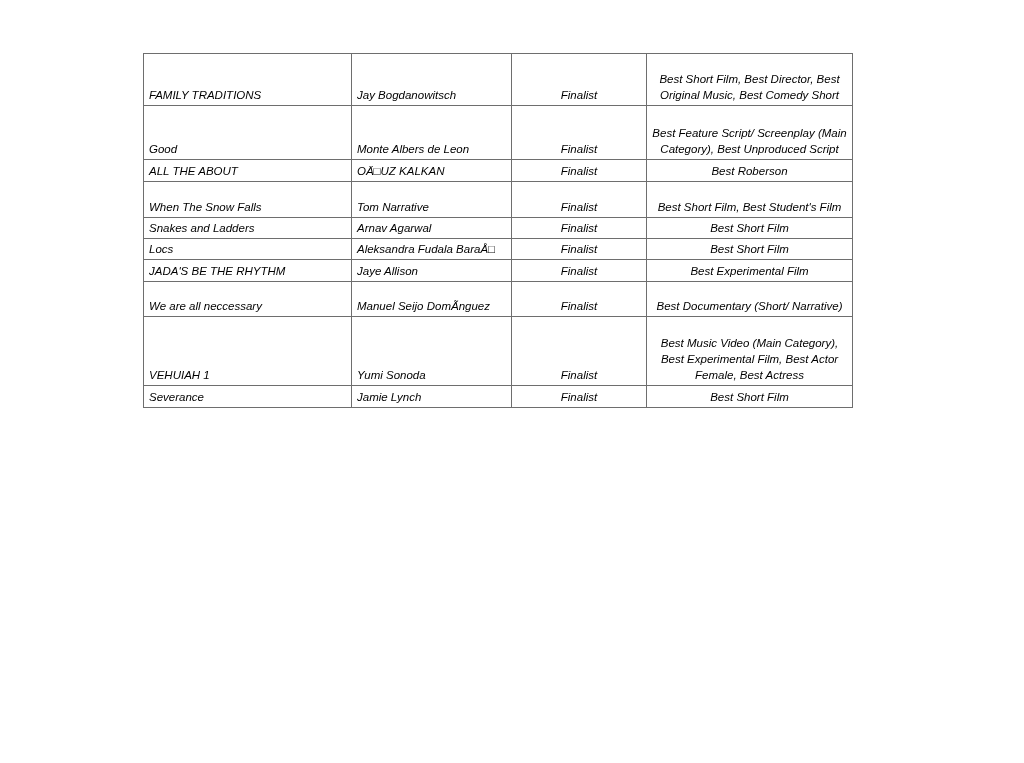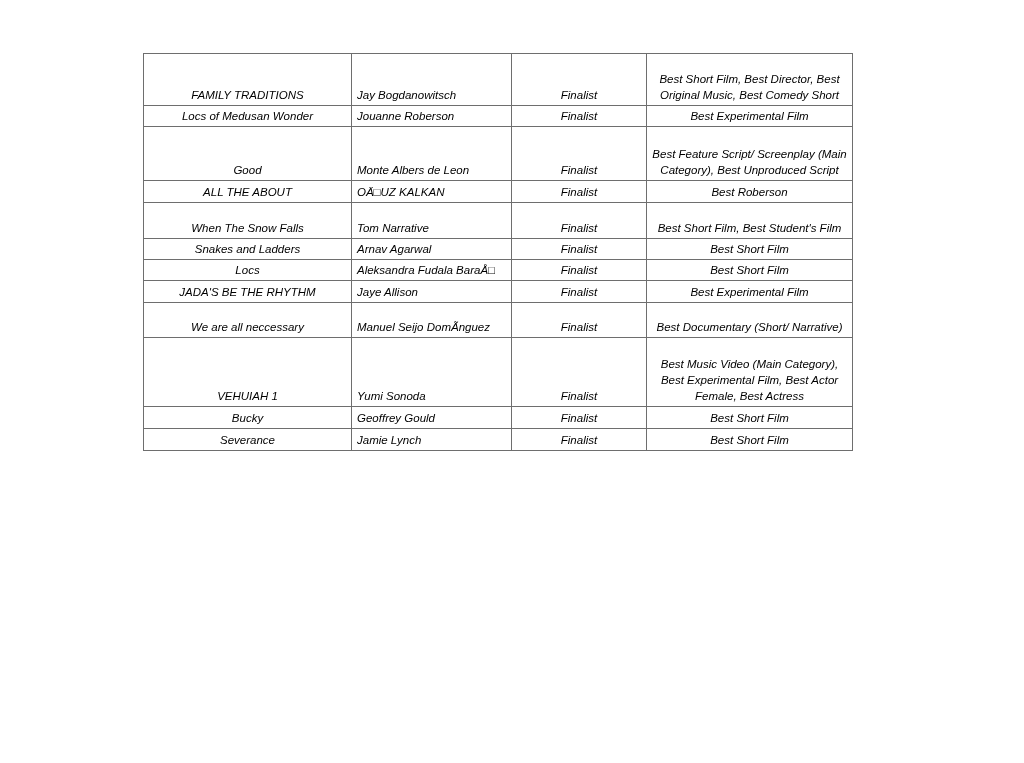--- a/index.html
+++ b/index.html
@@ -14,21 +14,21 @@
   table.results td{
     border:1px solid #6e6e6e;
     vertical-align:bottom;
     font-size:11.5px;
     line-height:16px;
     padding:2px 5px;
     color:#000000;
     background:#ffffff;
     font-style:italic;
   }
-  td.film{text-align:center;overflow:hidden;}
+  td.film{overflow:hidden;}
   td.person{text-align:left;white-space:nowrap;overflow:hidden;}
   td.status{text-align:center;overflow:hidden;}
   td.awards{text-align:center;overflow:hidden;}
 </style>
 </head>
 <body>
 
 <div class="canvas">
   <table class="results">
     <colgroup>
@@ -36,26 +36,20 @@
       <col style="width:160px">
       <col style="width:135px">
       <col style="width:206px">
     </colgroup>
     <tbody>
       <tr style="height:52px">
         <td class="film">FAMILY TRADITIONS</td>
         <td class="person">Jay Bogdanowitsch</td>
         <td class="status">Finalist</td>
         <td class="awards">Best Short Film, Best Director, Best Original Music, Best Comedy Short</td>
-      </tr>
-      <tr style="height:21px">
-        <td class="film">Locs of Medusan Wonder</td>
-        <td class="person">Jouanne Roberson</td>
-        <td class="status">Finalist</td>
-        <td class="awards">Best Experimental Film</td>
       </tr>
       <tr style="height:54px">
         <td class="film">Good</td>
         <td class="person">Monte Albers de Leon</td>
         <td class="status">Finalist</td>
         <td class="awards">Best Feature Script/ Screenplay (Main Category), Best Unproduced Script</td>
       </tr>
       <tr style="height:22px">
         <td class="film">ALL THE ABOUT</td>
         <td class="person">OÄ□UZ KALKAN</td>
@@ -92,26 +86,20 @@
         <td class="status">Finalist</td>
         <td class="awards">Best Documentary (Short/ Narrative)</td>
       </tr>
       <tr style="height:69px">
         <td class="film">VEHUIAH 1</td>
         <td class="person">Yumi Sonoda</td>
         <td class="status">Finalist</td>
         <td class="awards">Best Music Video (Main Category), Best Experimental Film, Best Actor Female, Best Actress</td>
       </tr>
       <tr style="height:22px">
-        <td class="film">Bucky</td>
-        <td class="person">Geoffrey Gould</td>
-        <td class="status">Finalist</td>
-        <td class="awards">Best Short Film</td>
-      </tr>
-      <tr style="height:22px">
         <td class="film">Severance</td>
         <td class="person">Jamie Lynch</td>
         <td class="status">Finalist</td>
         <td class="awards">Best Short Film</td>
       </tr>
     </tbody>
   </table>
 </div>
 
 </body></html>

